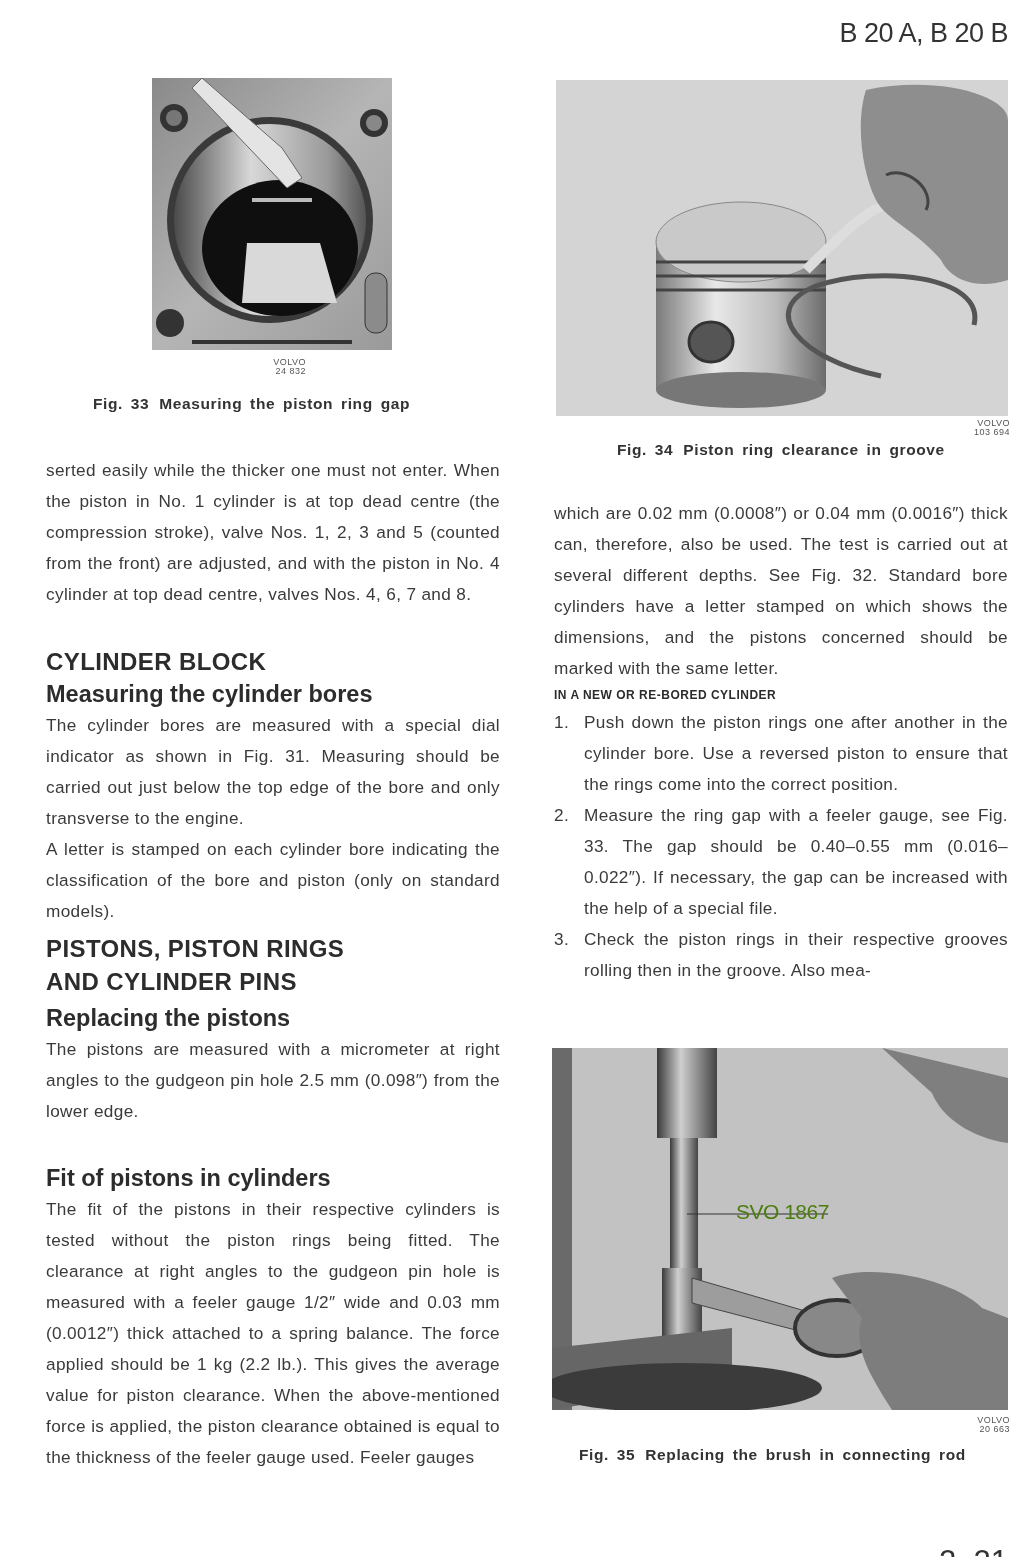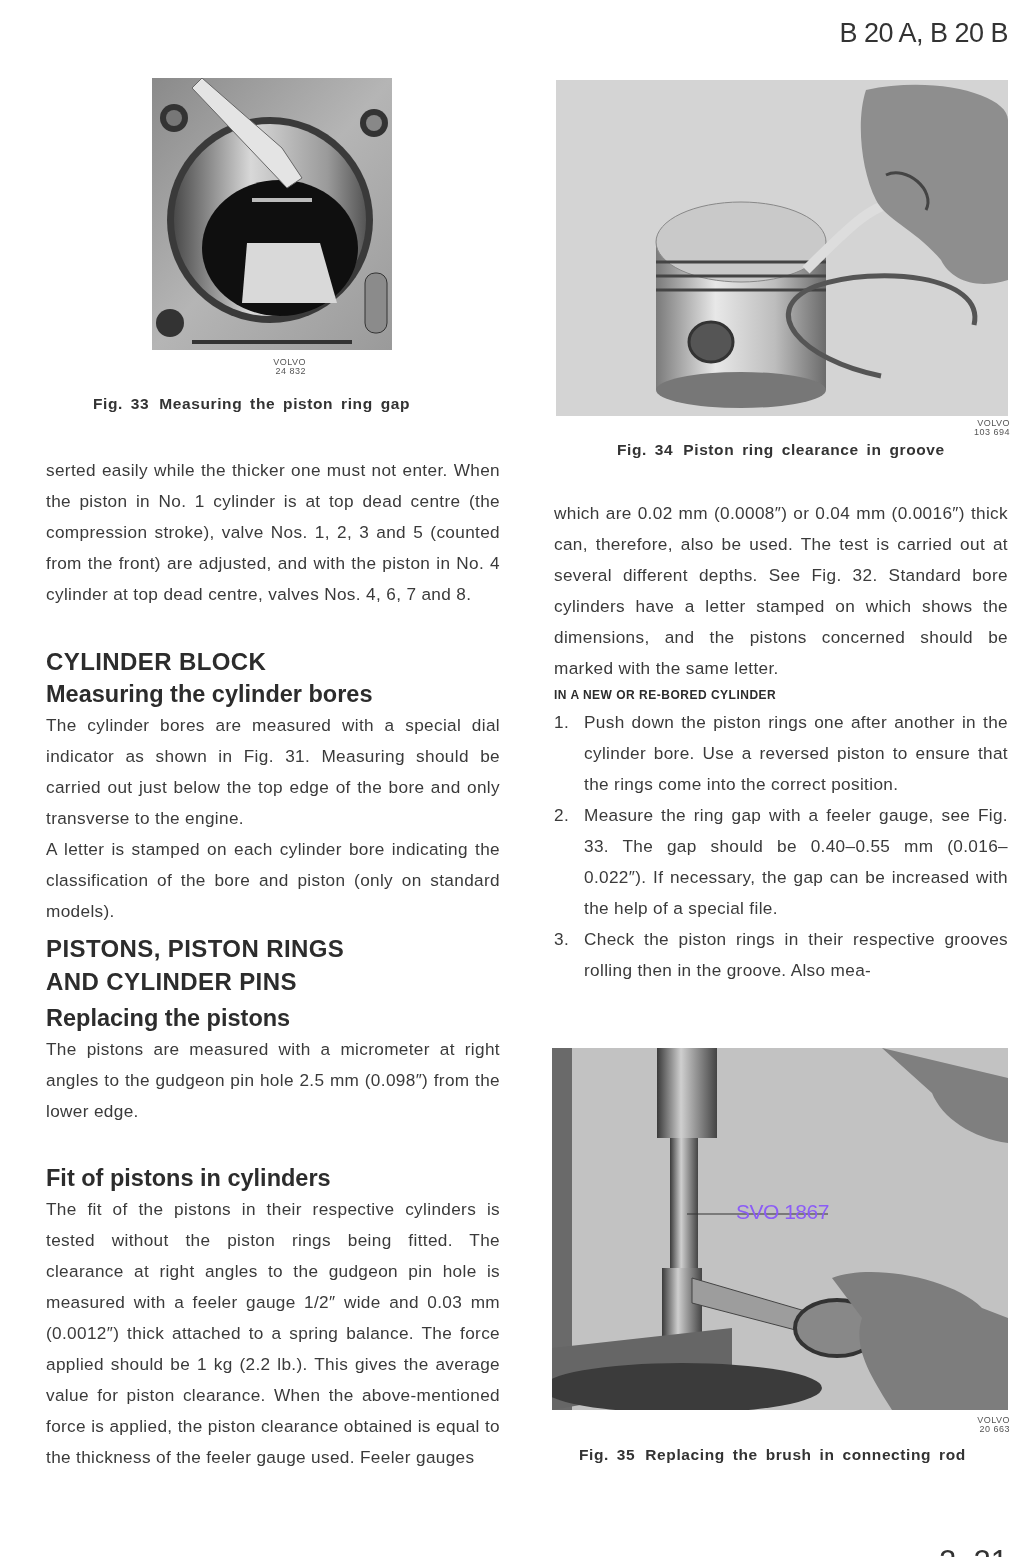--- a/index.html
+++ b/index.html
@@ -156,21 +156,21 @@
     <rect x="110" y="220" width="40" height="90" fill="url(#g35c)"></rect>
     <path d="M 0 300 L 180 280 L 180 330 L 0 362 Z" fill="#666"></path>
     <ellipse cx="130" cy="340" rx="140" ry="25" fill="#3b3b3b"></ellipse>
     <path d="M 140 230 L 260 265 L 255 285 L 140 255 Z" fill="#9d9d9d" stroke="#444"></path>
     <ellipse cx="285" cy="280" rx="42" ry="28" fill="#888" stroke="#333" stroke-width="4"></ellipse>
     <path d="M 280 230 C 320 215, 400 230, 430 260 L 456 270 L 456 362 L 340 362 C 320 330, 300 300, 310 270 Z" fill="#7d7d7d"></path>
     <path d="M 330 0 L 456 30 L 456 95 C 420 90, 390 70, 380 45 Z" fill="#7f7f7f"></path>
     <line x1="135" y1="166" x2="276" y2="166" stroke="#333" stroke-width="1"></line>
   </svg>
 </div>
-<div class="abs" style="left:736px; top:1200px; font-size:21px; color:#8b5cf6; letter-spacing:-0.5px;">SVO 1867</div>
+<div class="abs" style="left:736px; top:1200px; font-size:21px; color:#4d7c0f; letter-spacing:-0.5px;">SVO 1867</div>
 <div class="abs code" style="left:960px; top:1416px; width:50px;">
   <div>VOLVO</div>
   <div>20 663</div>
 </div>
 <div class="abs caption" style="left:579px; top:1446px;">
   <span class="num">Fig. 35</span><span>Replacing the brush in connecting rod</span>
 </div>
 
 <div class="abs page-no">2–21</div>
 

